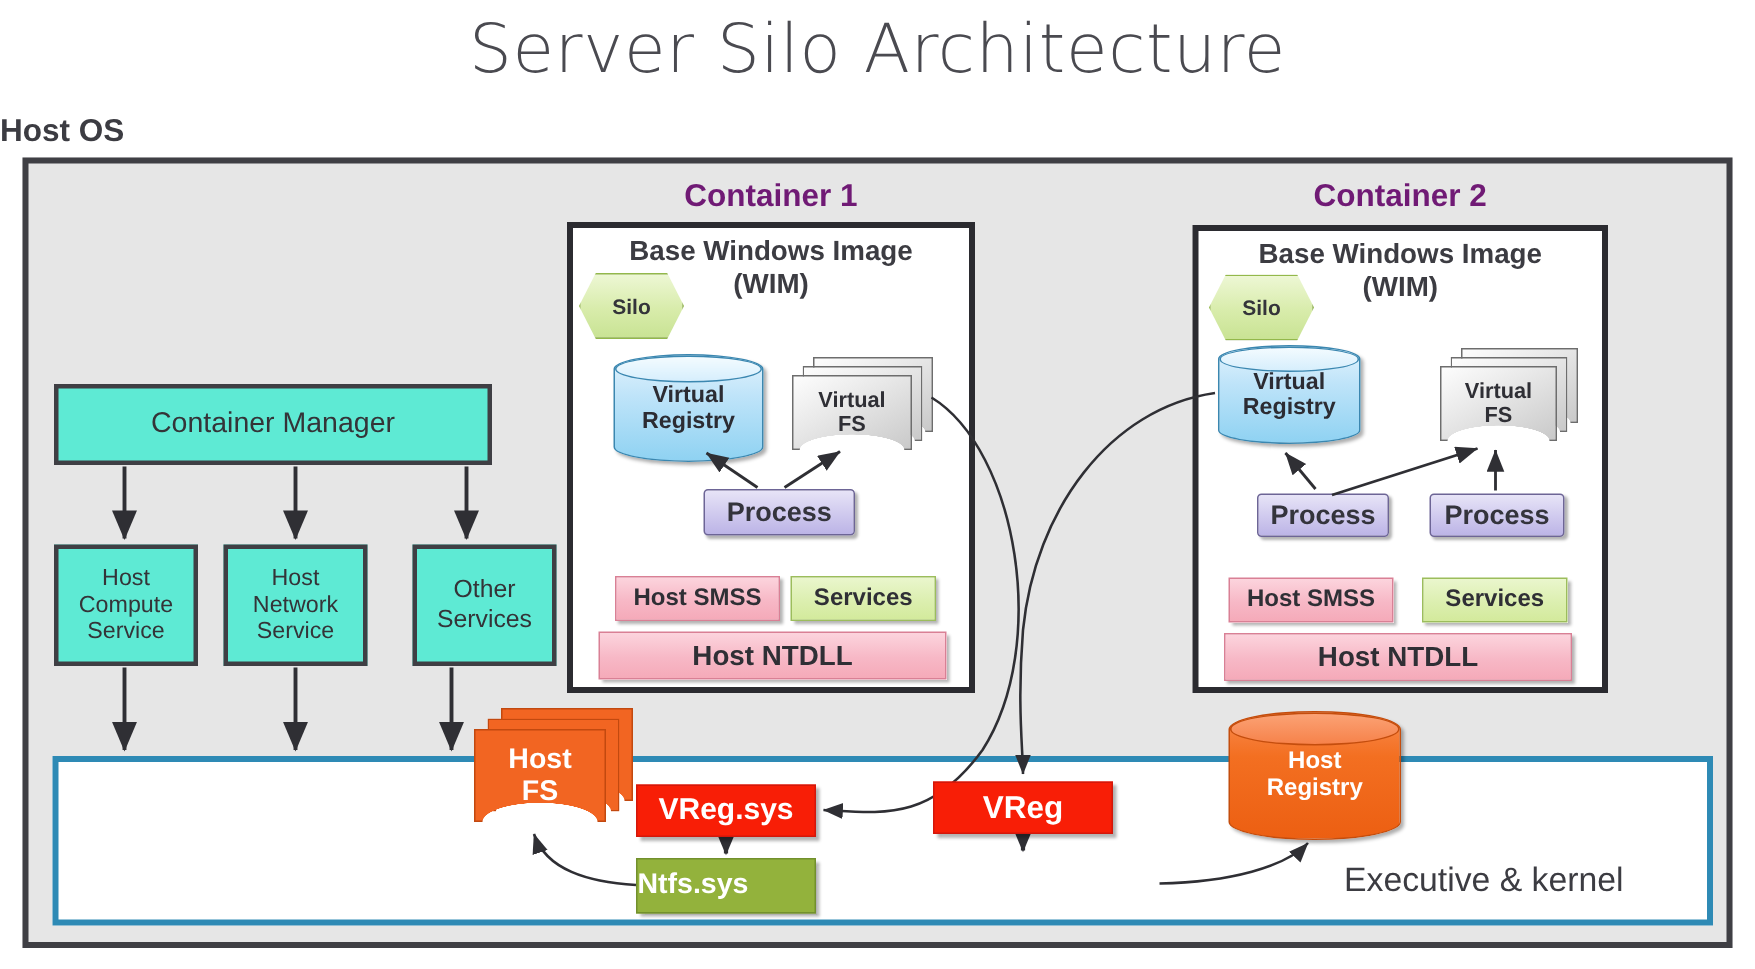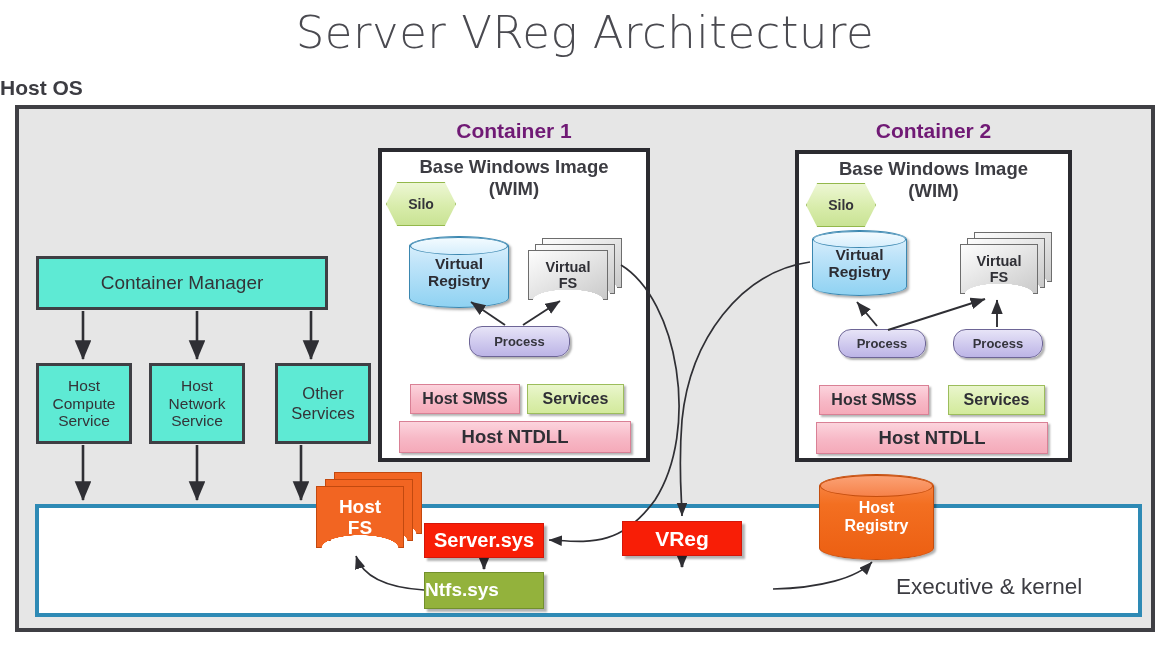--- a/index.html
+++ b/index.html
@@ -137,23 +137,23 @@
     background: #f26522;
     border-color: #c2490f !important;
   }
   .orange-front { color: #ffffff; font-size: 19px; }
 
   
   .process-box {
     position: absolute;
     background: linear-gradient(180deg, #e7e4f7 0%, #cfc9ee 55%, #bcb4e6 100%);
     border: 1.3px solid #6d6596;
-    border-radius: 13px;
-    display: flex; align-items: center; justify-content: center;
-    font-size: 13px; font-weight: bold; color: #34343c;
+    border-radius: 3px;
+    display: flex; align-items: center; justify-content: center;
+    font-size: 18px; font-weight: bold; color: #34343c;
     box-shadow: 2px 2px 2px rgba(0,0,0,0.3);
   }
 
   
   .pink-box {
     position: absolute;
     background: linear-gradient(180deg, #fcd4dd 0%, #f7b8c6 55%, #f5aab9 100%);
     border: 1.3px solid #d98095;
     display: flex; align-items: center; justify-content: center;
     font-weight: bold; color: #2f2f35;
@@ -209,21 +209,21 @@
     box-shadow: 2.5px 2.5px 2px rgba(0,0,0,0.3);
   }
 
   #overlay { left: 0; top: 0; width: 1170px; height: 646px; pointer-events: none; }
 </style>
 </head>
 <body>
 
 <div id="stage">
 
-  <div class="abs" id="page-title">Server VReg Architecture</div>
+  <div class="abs" id="page-title">Server Silo Architecture</div>
   <div class="abs" id="host-os-label">Host OS</div>
 
   <div class="abs" id="host-os-frame"></div>
 
   <div class="abs white-box" style="left:36px; top:256px; width:292px; height:54px; font-size:19px;">
     <span>Container Manager</span>
   </div>
 
   <div class="abs white-box multiline" style="left:36px; top:363px; width:96px; height:81px; font-size:15.5px;">
     <span class="nl">Host<br>Compute<br>Service</span>
@@ -323,21 +323,21 @@
     <div class="sheet orange-sheet wave front orange-front" style="left:0; top:14px; width:88px; height:62px;">
       <span class="nl">Host<br>FS</span>
     </div>
   </div>
 
   <div class="cyl cyl-orange" style="left:819px; top:474px; width:115px; height:86px; z-index:6;">
     <span class="nl">Host<br>Registry</span>
   </div>
 
   <div class="red-box" style="left:424px; top:523px; width:120px; height:35px; font-size:20px; z-index:5;">
-    <span>Server.sys</span>
+    <span>VReg.sys</span>
   </div>
   <div class="olive-box" style="left:424px; top:572px; width:120px; height:37px; font-size:19px; z-index:5;">
     <span>Ntfs.sys</span>
   </div>
   <div class="red-box" style="left:622px; top:521px; width:120px; height:35px; font-size:21px; z-index:5;">
     <span>VReg</span>
   </div>
 
   <svg class="abs" id="overlay" viewBox="0 0 1170 646" xmlns="http://www.w3.org/2000/svg">
     <defs>

